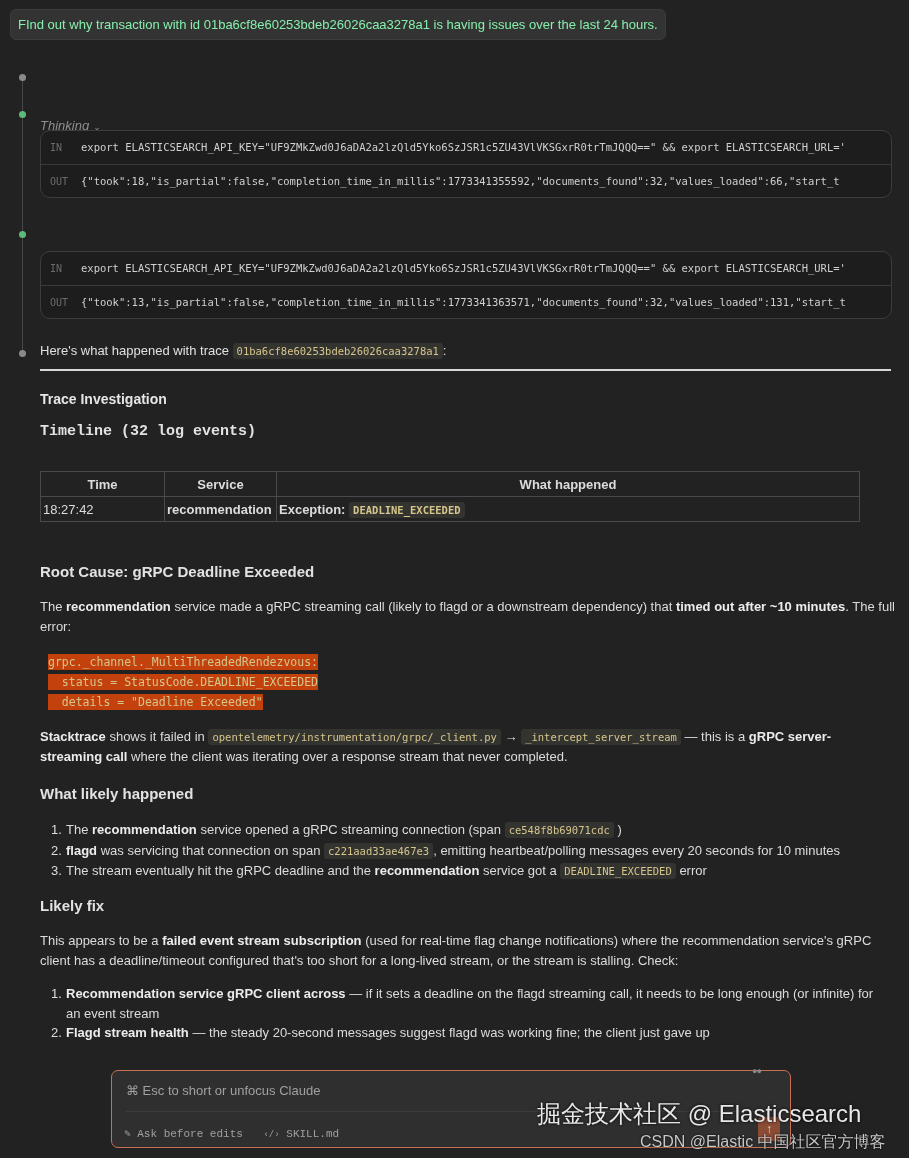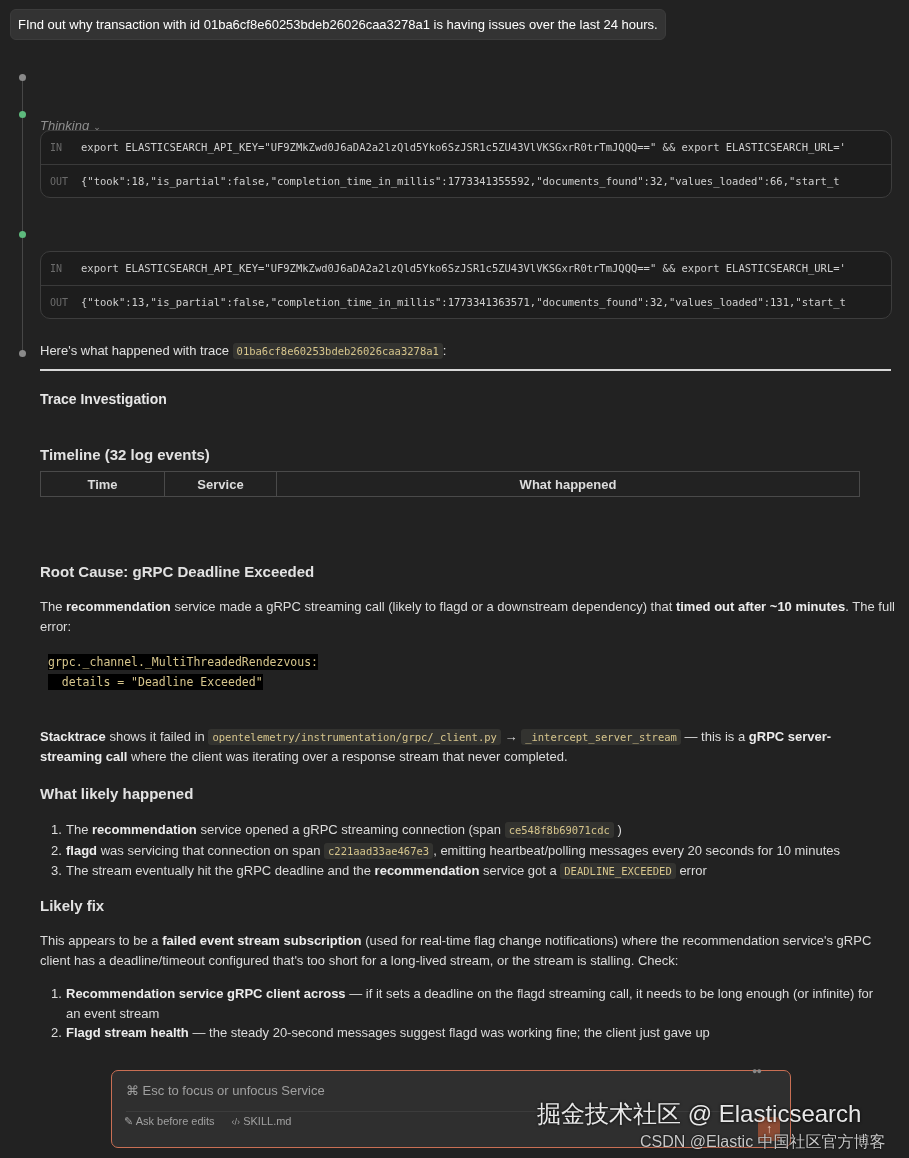--- a/index.html
+++ b/index.html
@@ -5,21 +5,21 @@
   html, body { margin:0; padding:0; }
   body {
     width:909px; height:1158px; overflow:hidden; position:relative;
     background:#222222; color:#d4d4d4;
     font-family:"Liberation Sans", sans-serif; font-size:13px;
   }
   .mono { font-family:"DejaVu Sans Mono", "Liberation Mono", monospace; }
   .user-msg {
     position:absolute; left:10px; top:9px; height:29px; line-height:29px;
     padding:0 7px; background:#333333; border-radius:6px; border:1px solid #3c3c3c;
-    color:#ffffff; font-size:13px; white-space:nowrap;
+    color:#86efac; font-size:13px; white-space:nowrap;
   }
   .timeline-line { position:absolute; left:22px; top:78px; width:1px; height:276px; background:#474747; }
   .dot { position:absolute; width:7px; height:7px; border-radius:50%; }
   .dot.gray { background:#8a8a8a; }
   .dot.green { background:#5dba7d; }
   .step-title { position:absolute; left:40px; white-space:nowrap; font-size:13px;margin-top:48px; }
   .thinking { color:#8e8e8e; font-style:italic; }
   .thinking .chev { font-style:normal; font-size:9px; margin-left:4px; color:#8e8e8e; }
   .bash-label { font-weight:bold; color:#eab308; margin-right:6px; }
   .bash-desc { color:#a8a8a8; }
@@ -46,32 +46,32 @@
     border:1px solid #4a4a4a; padding:0 2px; height:24px; white-space:nowrap;
   }
   table.timeline-table th { font-weight:bold; text-align:center; }
   .p { position:absolute; left:40px; width:860px; font-size:13px; color:#dcdcdc; line-height:20px; }
   .p b { color:#ececec; }
   .codeblock {
     position:absolute; left:40px; top:652px; font-family:"DejaVu Sans Mono", "Liberation Mono", monospace;
     font-size:11.5px; line-height:20px; color:#d6c58c;
   }
   .codeblock div { padding-left:8px; }
-  .codeblock span { background:#000000; padding:1px 0; }
+  .codeblock span { background:#c2410c; padding:1px 0; }
   .ol { position:absolute; left:51px; width:850px; font-size:13px; color:#dcdcdc; line-height:19.5px; }
   .ol .li { position:relative; padding-left:15px; }
   .ol .num { position:absolute; left:0; }
   .ol b { color:#ececec; }
   .composer {
     position:absolute; left:111px; top:1070px; width:678px; height:76px;
     border:1px solid #c96f54; border-radius:7px; background:#2f2f2f;
   }
   .composer-placeholder { position:absolute; left:14px; top:12px; color:#a0a0a0; font-size:13px; }
   .composer-divider { position:absolute; left:14px; right:14px; top:40px; height:1px; background:#3c3c3c; }
-  .composer-footer { position:absolute; left:12px; top:44px; font-size:11px; color:#a0a0a0; white-space:nowrap; }
+  .composer-footer { position:absolute; left:12px; top:56px; font-size:11px; color:#a0a0a0; white-space:nowrap;font-family:Liberation Mono, monospace; }
   .composer-footer .item { margin-right:14px; }
   .send-btn {
     position:absolute; right:10px; top:46px; width:22px; height:24px; border-radius:4px;
     background:#8b4b34; color:#f0d0c0; text-align:center; line-height:24px; font-size:12px;
   }
   .composer-handle { position:absolute; left:640px; top:-5px; font-size:9px; color:#888; letter-spacing:-1px; }
   .watermark1 {
     position:absolute; left:537px; top:1098px; font-size:24px; color:#e8e8e8;
     text-shadow:0 0 3px #000; white-space:nowrap;
   }
@@ -123,45 +123,54 @@
 </div>
 
 <div class="dot gray" style="left:19px;top:350px;"></div>
 <div class="summary-line">
   <span>Here's what happened with trace</span>
   <span class="code-chip">01ba6cf8e60253bdeb26026caa3278a1</span><span>:</span>
 </div>
 <div class="hr"></div>
 
 <div class="h1">Trace Investigation</div>
-<div class="h3" style="top:446px;">Timeline (32 log events)</div>
+<div class="h3" style="top:423px;font-family:Liberation Mono, monospace;">Timeline (32 log events)</div>
 
 <table class="timeline-table">
   <thead>
     <tr>
       <th style="width:119px;">Time</th>
       <th style="width:107px;">Service</th>
       <th style="width:578px;">What happened</th>
     </tr>
   </thead>
   <tbody>
+    <tr>
+      <td>18:27:42</td>
+      <td style="font-weight:bold;">recommendation</td>
+      <td>
+        <b>Exception:</b>
+        <span class="code-chip" style="font-weight:bold;">DEADLINE_EXCEEDED</span>
+      </td>
+    </tr>
   </tbody>
 </table>
 
 <div class="h3" style="top:563px;">Root Cause: gRPC Deadline Exceeded</div>
 
 <div class="p" style="top:597px;width:855px;">
   <span>The</span>
   <b>recommendation</b>
   <span>service made a gRPC streaming call (likely to flagd or a downstream dependency) that</span>
   <b>timed out after ~10 minutes</b><span>. The full error:</span>
 </div>
 
 <div class="codeblock">
   <div><span style="white-space:pre;">grpc._channel._MultiThreadedRendezvous:</span></div>
+  <div><span style="white-space:pre;">  status = StatusCode.DEADLINE_EXCEEDED</span></div>
   <div><span style="white-space:pre;">  details = "Deadline Exceeded"</span></div>
 </div>
 
 <div class="p" style="top:727px;width:845px;">
   <b>Stacktrace</b>
   <span>shows it failed in</span>
   <span class="code-chip">opentelemetry/instrumentation/grpc/_client.py</span>
   <span>→</span>
   <span class="code-chip">_intercept_server_stream</span>
   <span>— this is a</span>
@@ -212,21 +221,21 @@
   </div>
   <div class="li">
     <span class="num">2.</span>
     <b>Flagd stream health</b>
     <span>— the steady 20-second messages suggest flagd was working fine; the client just gave up</span>
   </div>
 </div>
 
 <div class="composer">
   <div class="composer-handle">●●</div>
-  <div class="composer-placeholder">⌘ Esc to focus or unfocus Service</div>
+  <div class="composer-placeholder">⌘ Esc to short or unfocus Claude</div>
   <div class="composer-divider"></div>
   <div class="composer-footer">
     <span class="item"><span>✎</span> <span>Ask before edits</span></span>
     <span class="item"><span style="font-size:9px;">‹/›</span> <span>SKILL.md</span></span>
   </div>
   <div class="send-btn"><span>↑</span></div>
 </div>
 
 <div class="watermark1">掘金技术社区 @ Elasticsearch</div>
 <div class="watermark2">CSDN @Elastic 中国社区官方博客</div>

